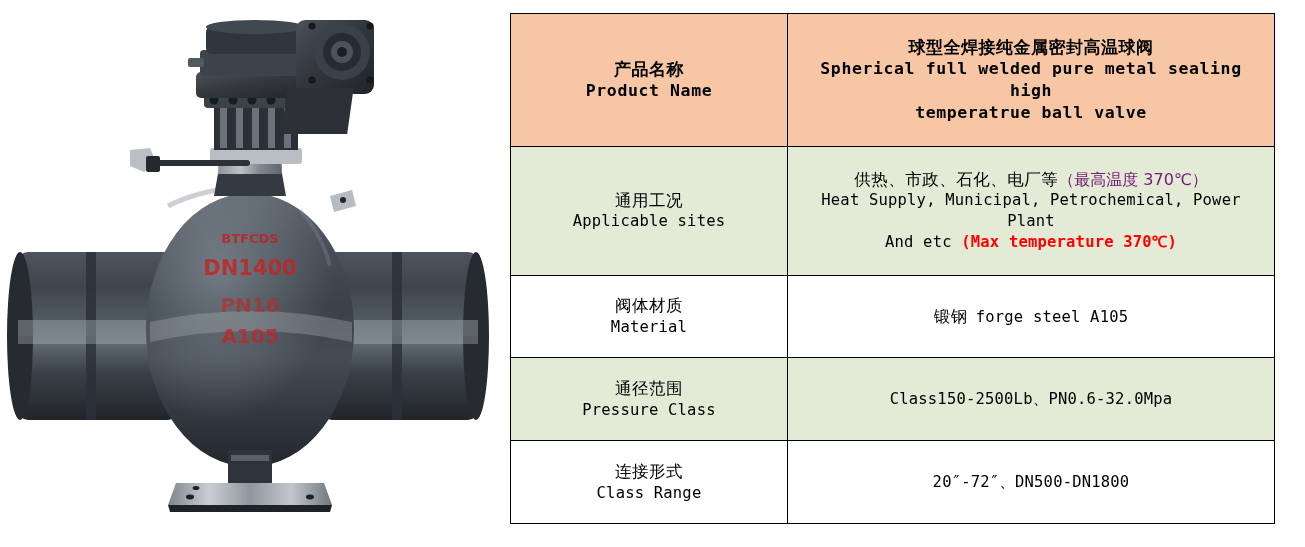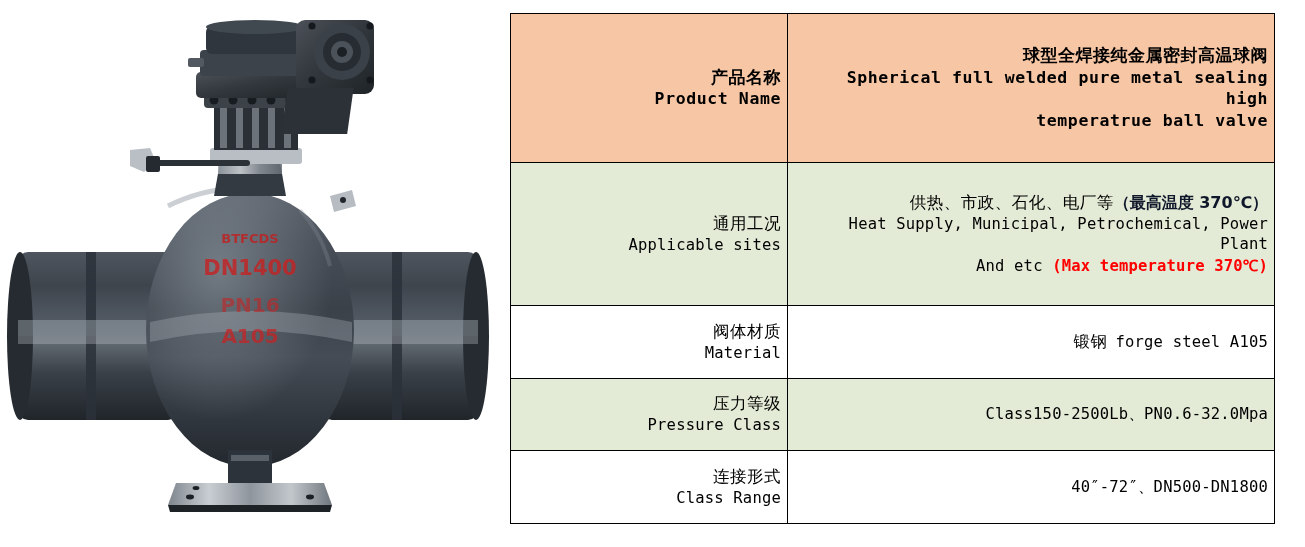--- a/index.html
+++ b/index.html
@@ -35,23 +35,23 @@
     width: 764px; height: 511px;
   }
   table.spec {
     width: 764px;
     height: 511px;
     border-collapse: collapse;
     table-layout: fixed;
   }
   table.spec td {
     border: 1.6px solid #000000;
-    text-align: right;
+    text-align: center;
     vertical-align: middle;
-    padding: 0 6px;
+    padding: 16px 6px;
     line-height: 1.32;
   }
   col.c-label { width: 277px; }
   col.c-value { width: 487px; }
 
   .row-head td { background: #f7c7a5; }
   .row-white td { background: #ffffff; }
   .row-green td { background: #e3ead5; }
 
   .cn {
@@ -66,22 +66,22 @@
     color: #000000;
     letter-spacing: 0.2px;
   }
   .row-head .cn { font-weight: bold; font-size: 17px; }
   .row-head .en { font-weight: bold; font-size: 16.5px; letter-spacing: 0.6px; }
   .hot {
     color: #ff0000;
     font-weight: bold;
   }
   .hot-cn {
-    color: #0f172a;
-    font-weight: bold;
+    color: #701a75;
+    font-weight: normal;
     font-family: "DejaVu Sans", "Liberation Sans", sans-serif;
   }
   .line { display: block; }
   .inline-mix { display: block; }
 </style>
 </head>
 <body>
 
 <div id="page">
 
@@ -272,35 +272,35 @@
           </td>
           <td>
             <span class="inline-mix">
               <span class="cn">锻钢</span>&nbsp;&nbsp;<span class="en">forge steel A105</span>
             </span>
           </td>
         </tr>
 
         <tr class="row-green">
           <td>
-            <span class="line cn">压力等级</span>
+            <span class="line cn">通径范围</span>
             <span class="line en">Pressure Class</span>
           </td>
           <td>
             <span class="line en">Class150-2500Lb、PN0.6-32.0Mpa</span>
           </td>
         </tr>
 
         <tr class="row-white">
           <td>
             <span class="line cn">连接形式</span>
             <span class="line en">Class Range</span>
           </td>
           <td>
-            <span class="line en">40″-72″、DN500-DN1800</span>
+            <span class="line en">20″-72″、DN500-DN1800</span>
           </td>
         </tr>
 
 
       </tbody>
     </table>
   </div>
 
 </div>
 

